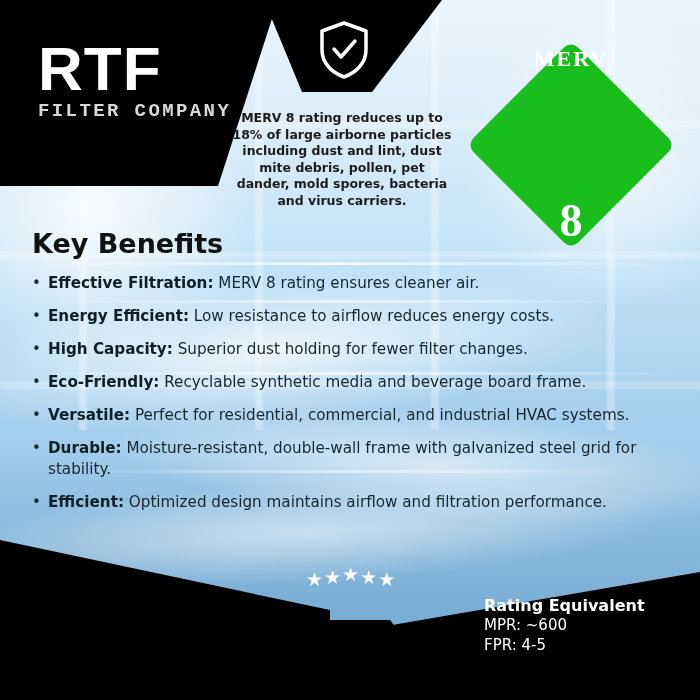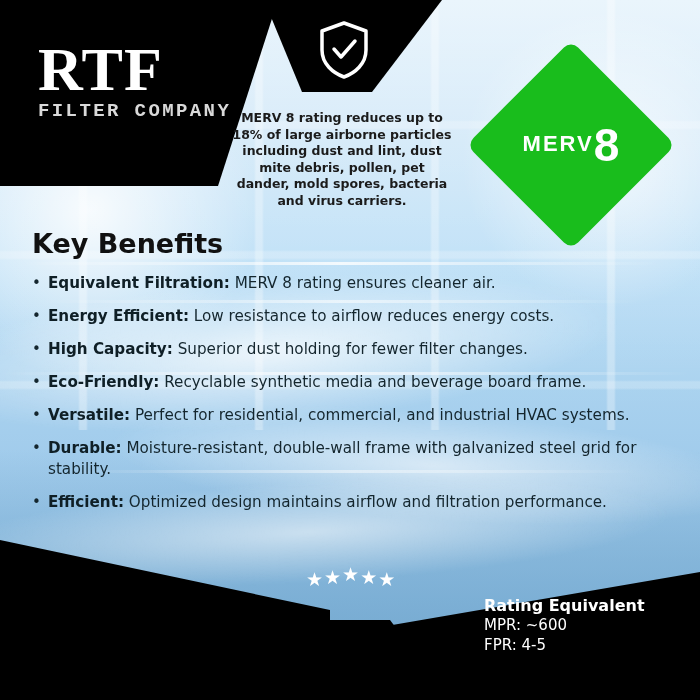--- a/index.html
+++ b/index.html
@@ -131,21 +131,21 @@
   }
 
   
   .logo {
     position: absolute;
     left: 38px; top: 38px;
     color: #fff;
     z-index: 6;
   }
   .logo-main {
-    font-family: Liberation Serif, serif;
+    font-family: Liberation Sans, sans-serif;
     font-weight: 700;
     font-size: 62px;
     letter-spacing: 1px;
     line-height: 62px;
     color: #ffffff;
   }
   .logo-sub {
     font-family: Liberation Mono, monospace;
     font-weight: 700;
     font-size: 19px;
@@ -186,25 +186,25 @@
     left: 25px; top: 25px;
     width: 148px; height: 148px;
     background: #19bd1c;
     transform: rotate(45deg);
     border-radius: 10px;
   }
   .diamond-text {
     position: absolute;
     inset: 0;
     display: flex;
-    flex-direction: row;
+    flex-direction: column;
     align-items: center;
-    justify-content: center;
+    justify-content: space-between;
     color: #fff;
-    font-family: Liberation Sans, sans-serif;
+    font-family: Liberation Serif, serif;
   }
   .diamond-label {
     font-size: 22px;
     font-weight: 700;
     letter-spacing: 2px;
     margin-bottom: 2px;
   }
   .diamond-value {
     font-size: 46px;
     font-weight: 700;
@@ -328,21 +328,21 @@
       <div class="diamond-label">MERV</div>
       <div class="diamond-value">8</div>
     </div>
   </div>
 
   <div class="benefits">
     <div class="benefits-title">Key Benefits</div>
 
     <div class="benefit-row">
       <div class="bullet">•</div>
-      <div class="benefit-text"><b>Equivalent Filtration:</b><span> MERV 8 rating ensures cleaner air.</span></div>
+      <div class="benefit-text"><b>Effective Filtration:</b><span> MERV 8 rating ensures cleaner air.</span></div>
     </div>
 
     <div class="benefit-row">
       <div class="bullet">•</div>
       <div class="benefit-text"><b>Energy Efficient:</b><span> Low resistance to airflow reduces energy costs.</span></div>
     </div>
 
     <div class="benefit-row">
       <div class="bullet">•</div>
       <div class="benefit-text"><b>High Capacity:</b><span> Superior dust holding for fewer filter changes.</span></div>

